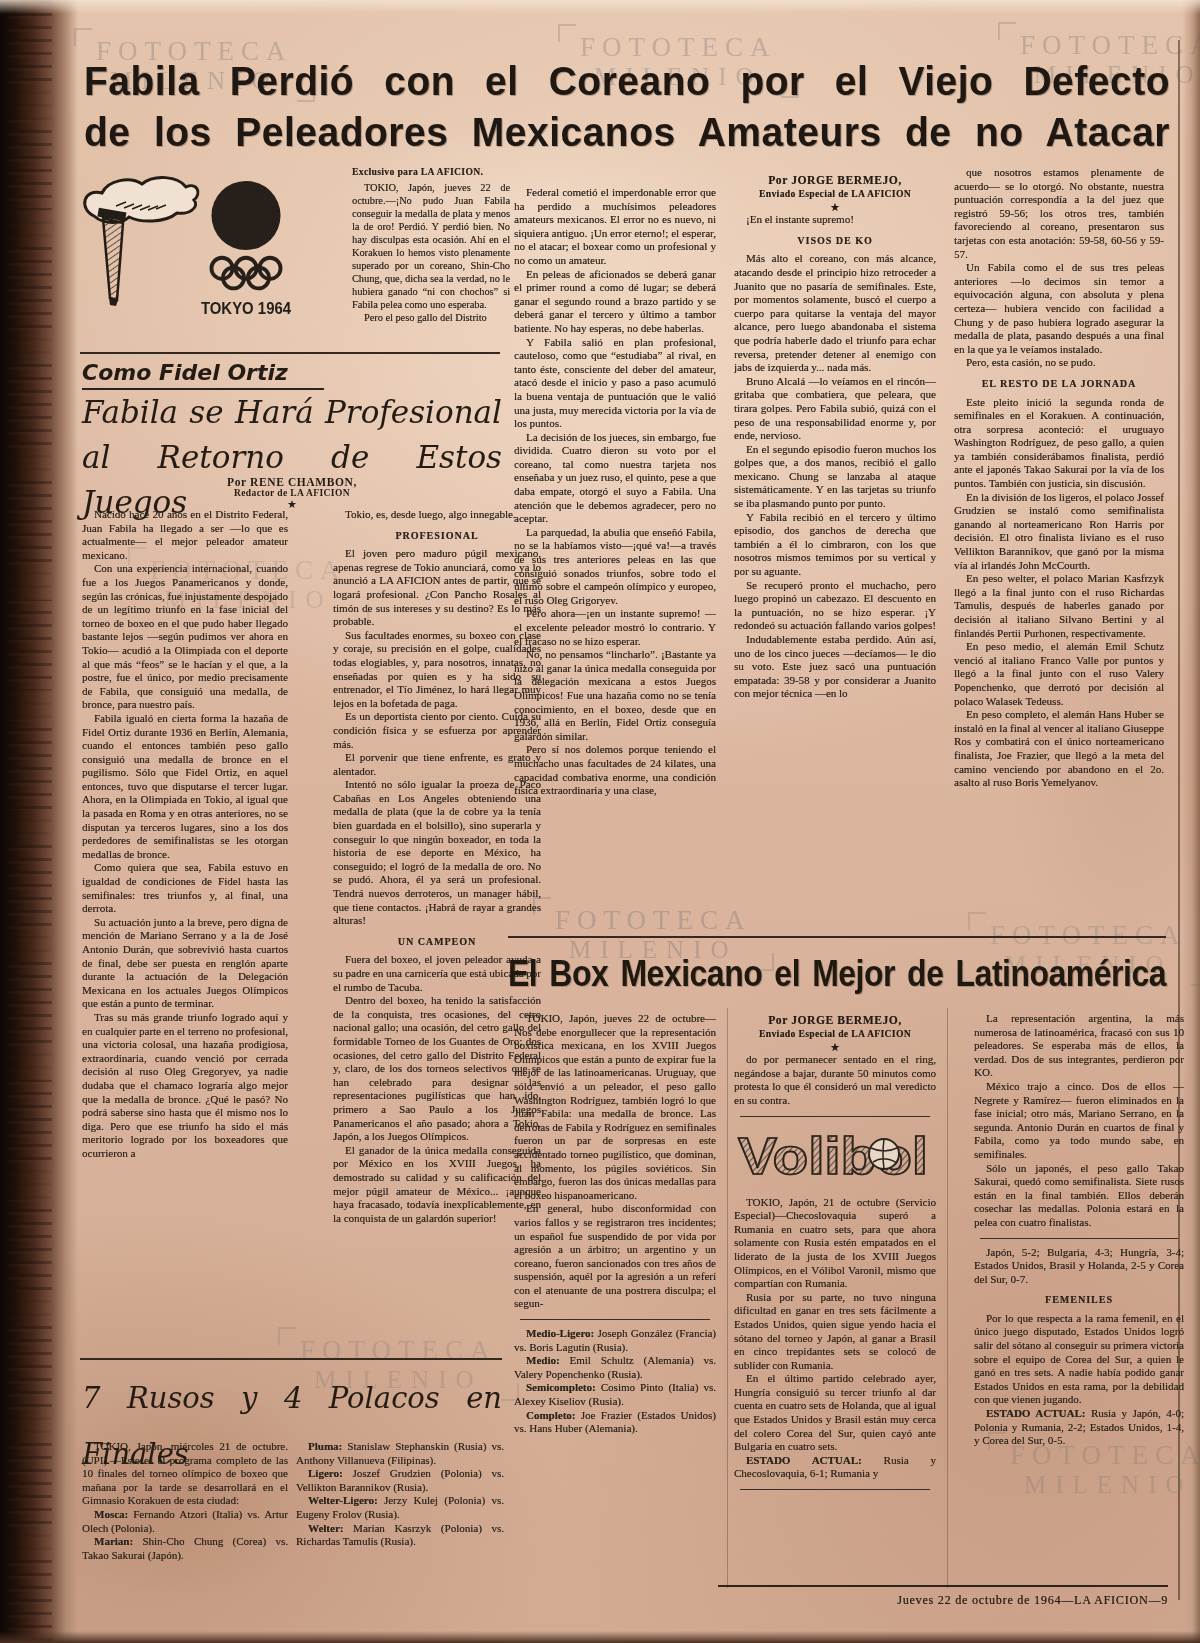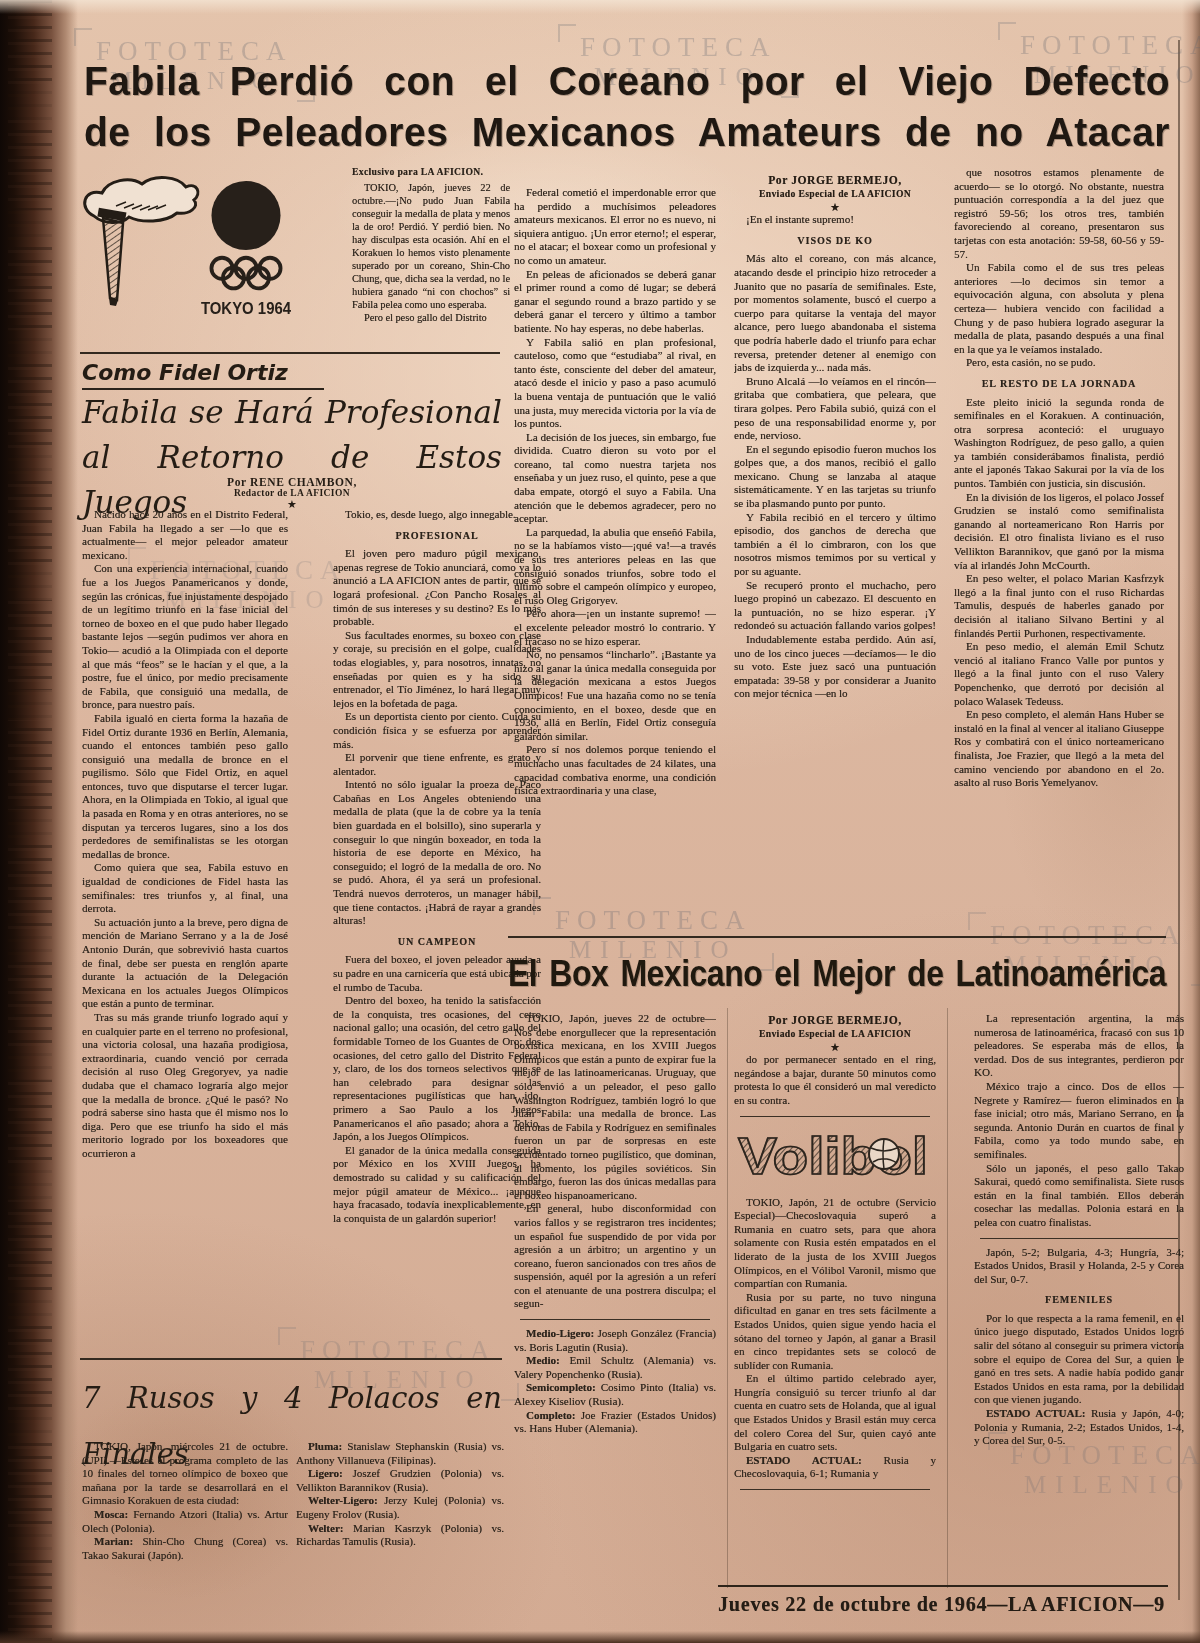--- a/index.html
+++ b/index.html
@@ -69,22 +69,22 @@
   .body-text{font-size:11px;line-height:13.6px;text-align:justify;color:#2b231b;
      text-shadow:.25px .25px 0 rgba(43,35,27,.55);}
   .body-sm{font-size:10.3px;line-height:13px;}
   .para{margin:0;text-indent:12px;}
   .subhead{text-align:center;font-weight:700;letter-spacing:1px;font-size:10px;margin:7px 0 5px;text-indent:0;}
   .lead-tag{font-weight:700;font-size:9.5px;letter-spacing:.4px;margin:0 0 2px;}
   .inline-rule{height:1px;background:#3a2f24;margin:8px 6px 7px;}
   .para b{font-weight:700;}
 
   .footer-rule{position:absolute;left:718px;top:1585px;width:450px;height:2px;background:#2e241a;}
-  .footer-line{position:absolute;left:718px;top:1593px;width:450px;text-align:left;
-     font-weight:700;font-size:20px;letter-spacing:.8px;color:#241c14;
+  .footer-line{position:absolute;left:718px;top:1593px;width:450px;text-align:right;
+     font-weight:400;font-size:12px;letter-spacing:.8px;color:#241c14;
      text-shadow:.3px .3px 0 rgba(43,35,27,.6);}
 
   svg{display:block;}
 </style>
 </head>
 <body>
 
 <div class="sheet">
 
   <div class="spine"></div>

